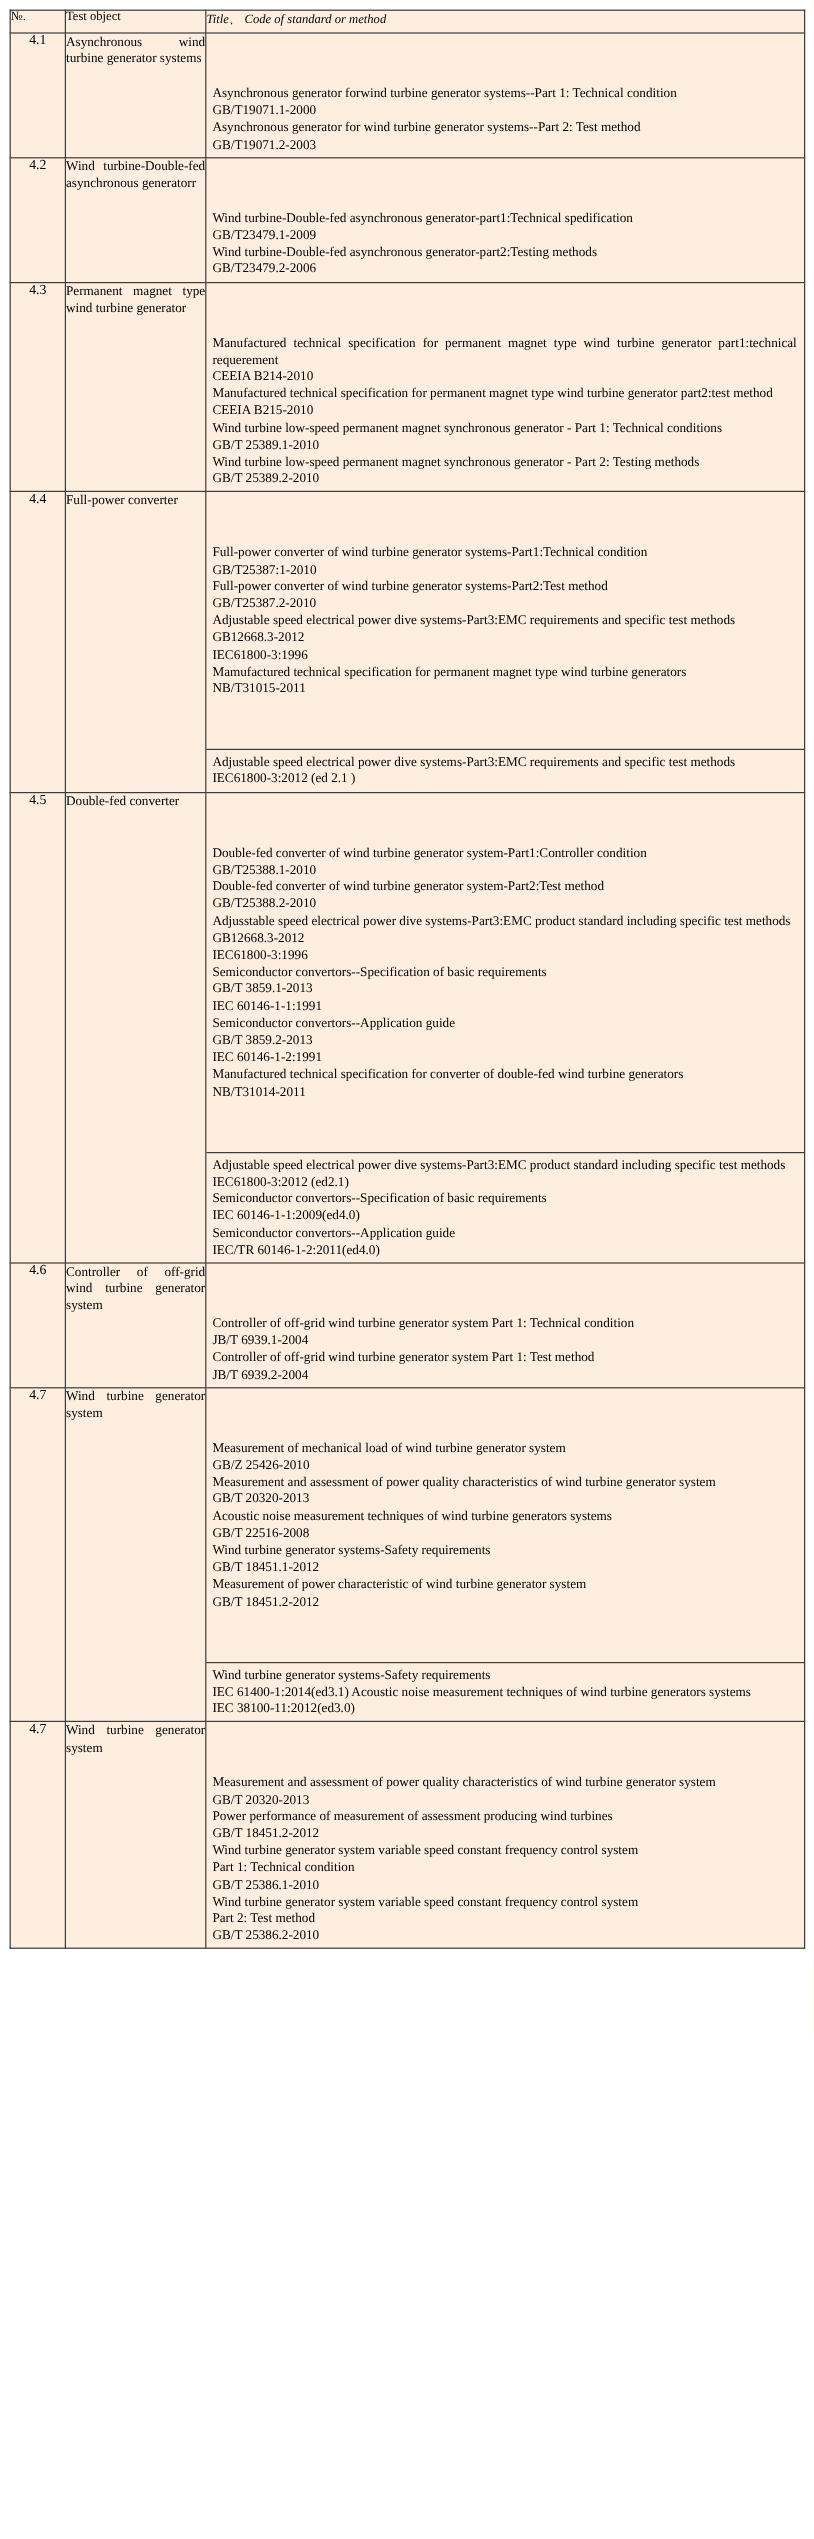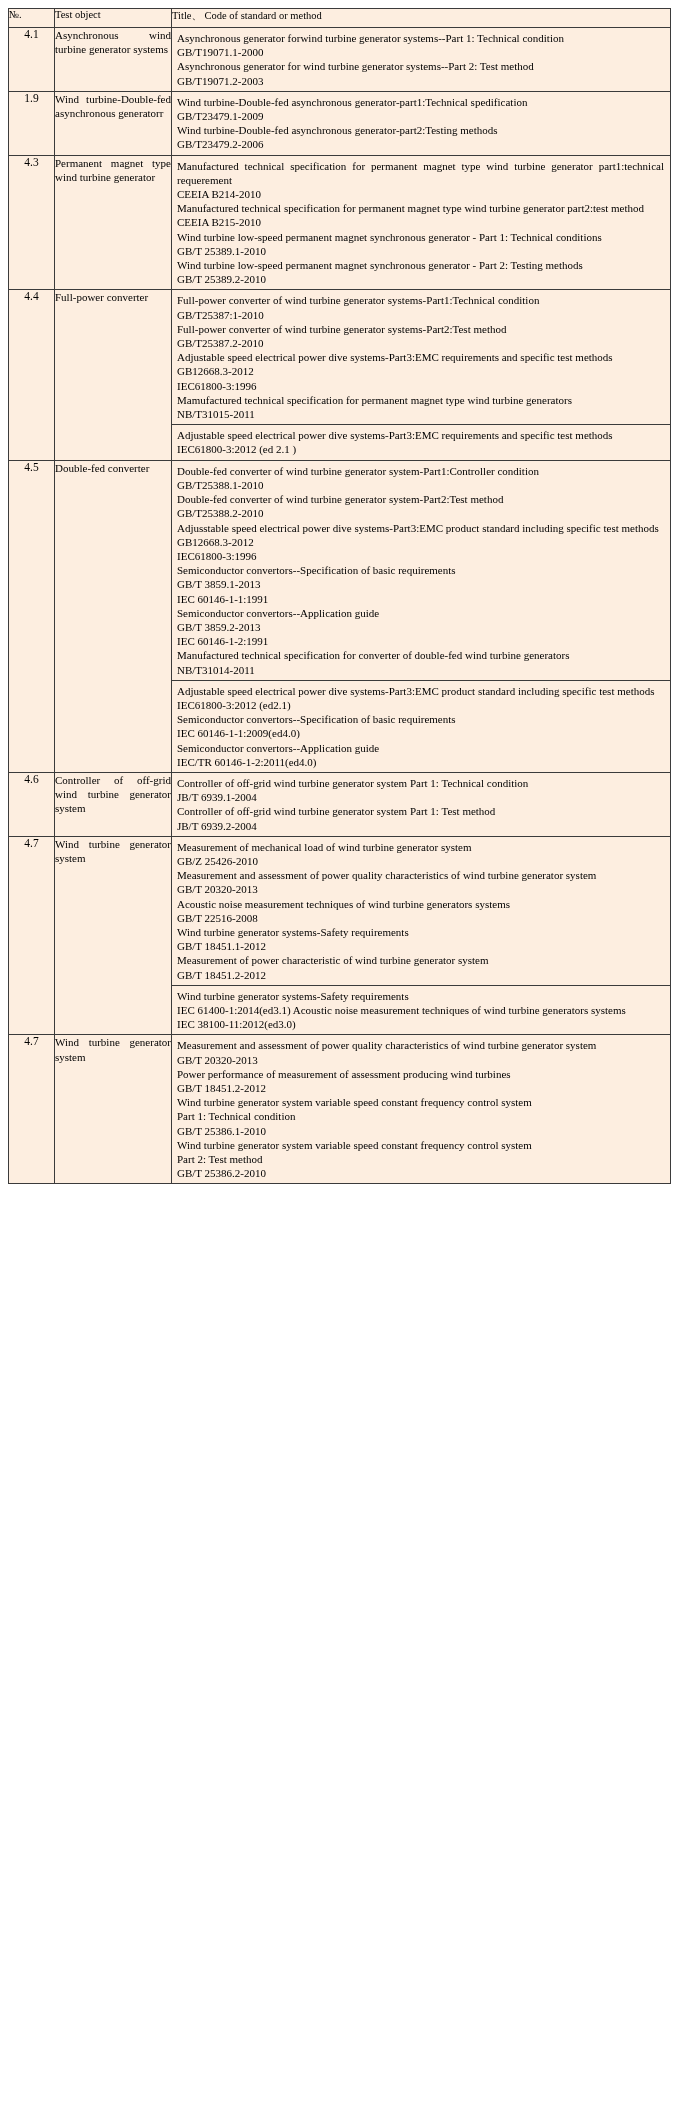--- a/index.html
+++ b/index.html
@@ -57,28 +57,29 @@
     font-size: 11px;
     line-height: 14.2px;
     padding: 0;
     vertical-align: top;
   }
   .blk {
     padding: 3px 6px 3px 5px;
     text-align: justify;
     text-justify: inter-word;
     hyphens: none;
+    margin-top: 40px;
   }
   .blk + .blk {
     border-top: 1px solid #3b3b3b;
   }
   .ln { display: block; }
   .hdr-no { font-size: 10.5px; }
   .hdr-obj { font-size: 10.5px; }
-  .hdr-title { font-size: 10.5px; }
+  .hdr-title { font-size: 10.5px; font-style: italic; }
 </style>
 </head>
 <body>
 
 <div class="sheet">
   <table class="std-table">
     <colgroup>
       <col class="c-no">
       <col class="c-obj">
       <col class="c-title">
@@ -95,21 +96,21 @@
           <td class="title-cell">
             <div class="blk">
               <span class="ln">Asynchronous generator forwind turbine generator systems--Part 1: Technical condition</span>
               <span class="ln">GB/T19071.1-2000</span>
               <span class="ln">Asynchronous generator for wind turbine generator systems--Part 2: Test method</span>
               <span class="ln">GB/T19071.2-2003</span>
             </div>
           </td>
         </tr>
         <tr>
-          <td class="no-cell">1.9</td>
+          <td class="no-cell">4.2</td>
           <td class="obj-cell">Wind turbine-Double-fed asynchronous generatorr</td>
           <td class="title-cell">
             <div class="blk">
               <span class="ln">Wind turbine-Double-fed asynchronous generator-part1:Technical spedification</span>
               <span class="ln">GB/T23479.1-2009</span>
               <span class="ln">Wind turbine-Double-fed asynchronous generator-part2:Testing methods</span>
               <span class="ln">GB/T23479.2-2006</span>
             </div>
           </td>
         </tr>

